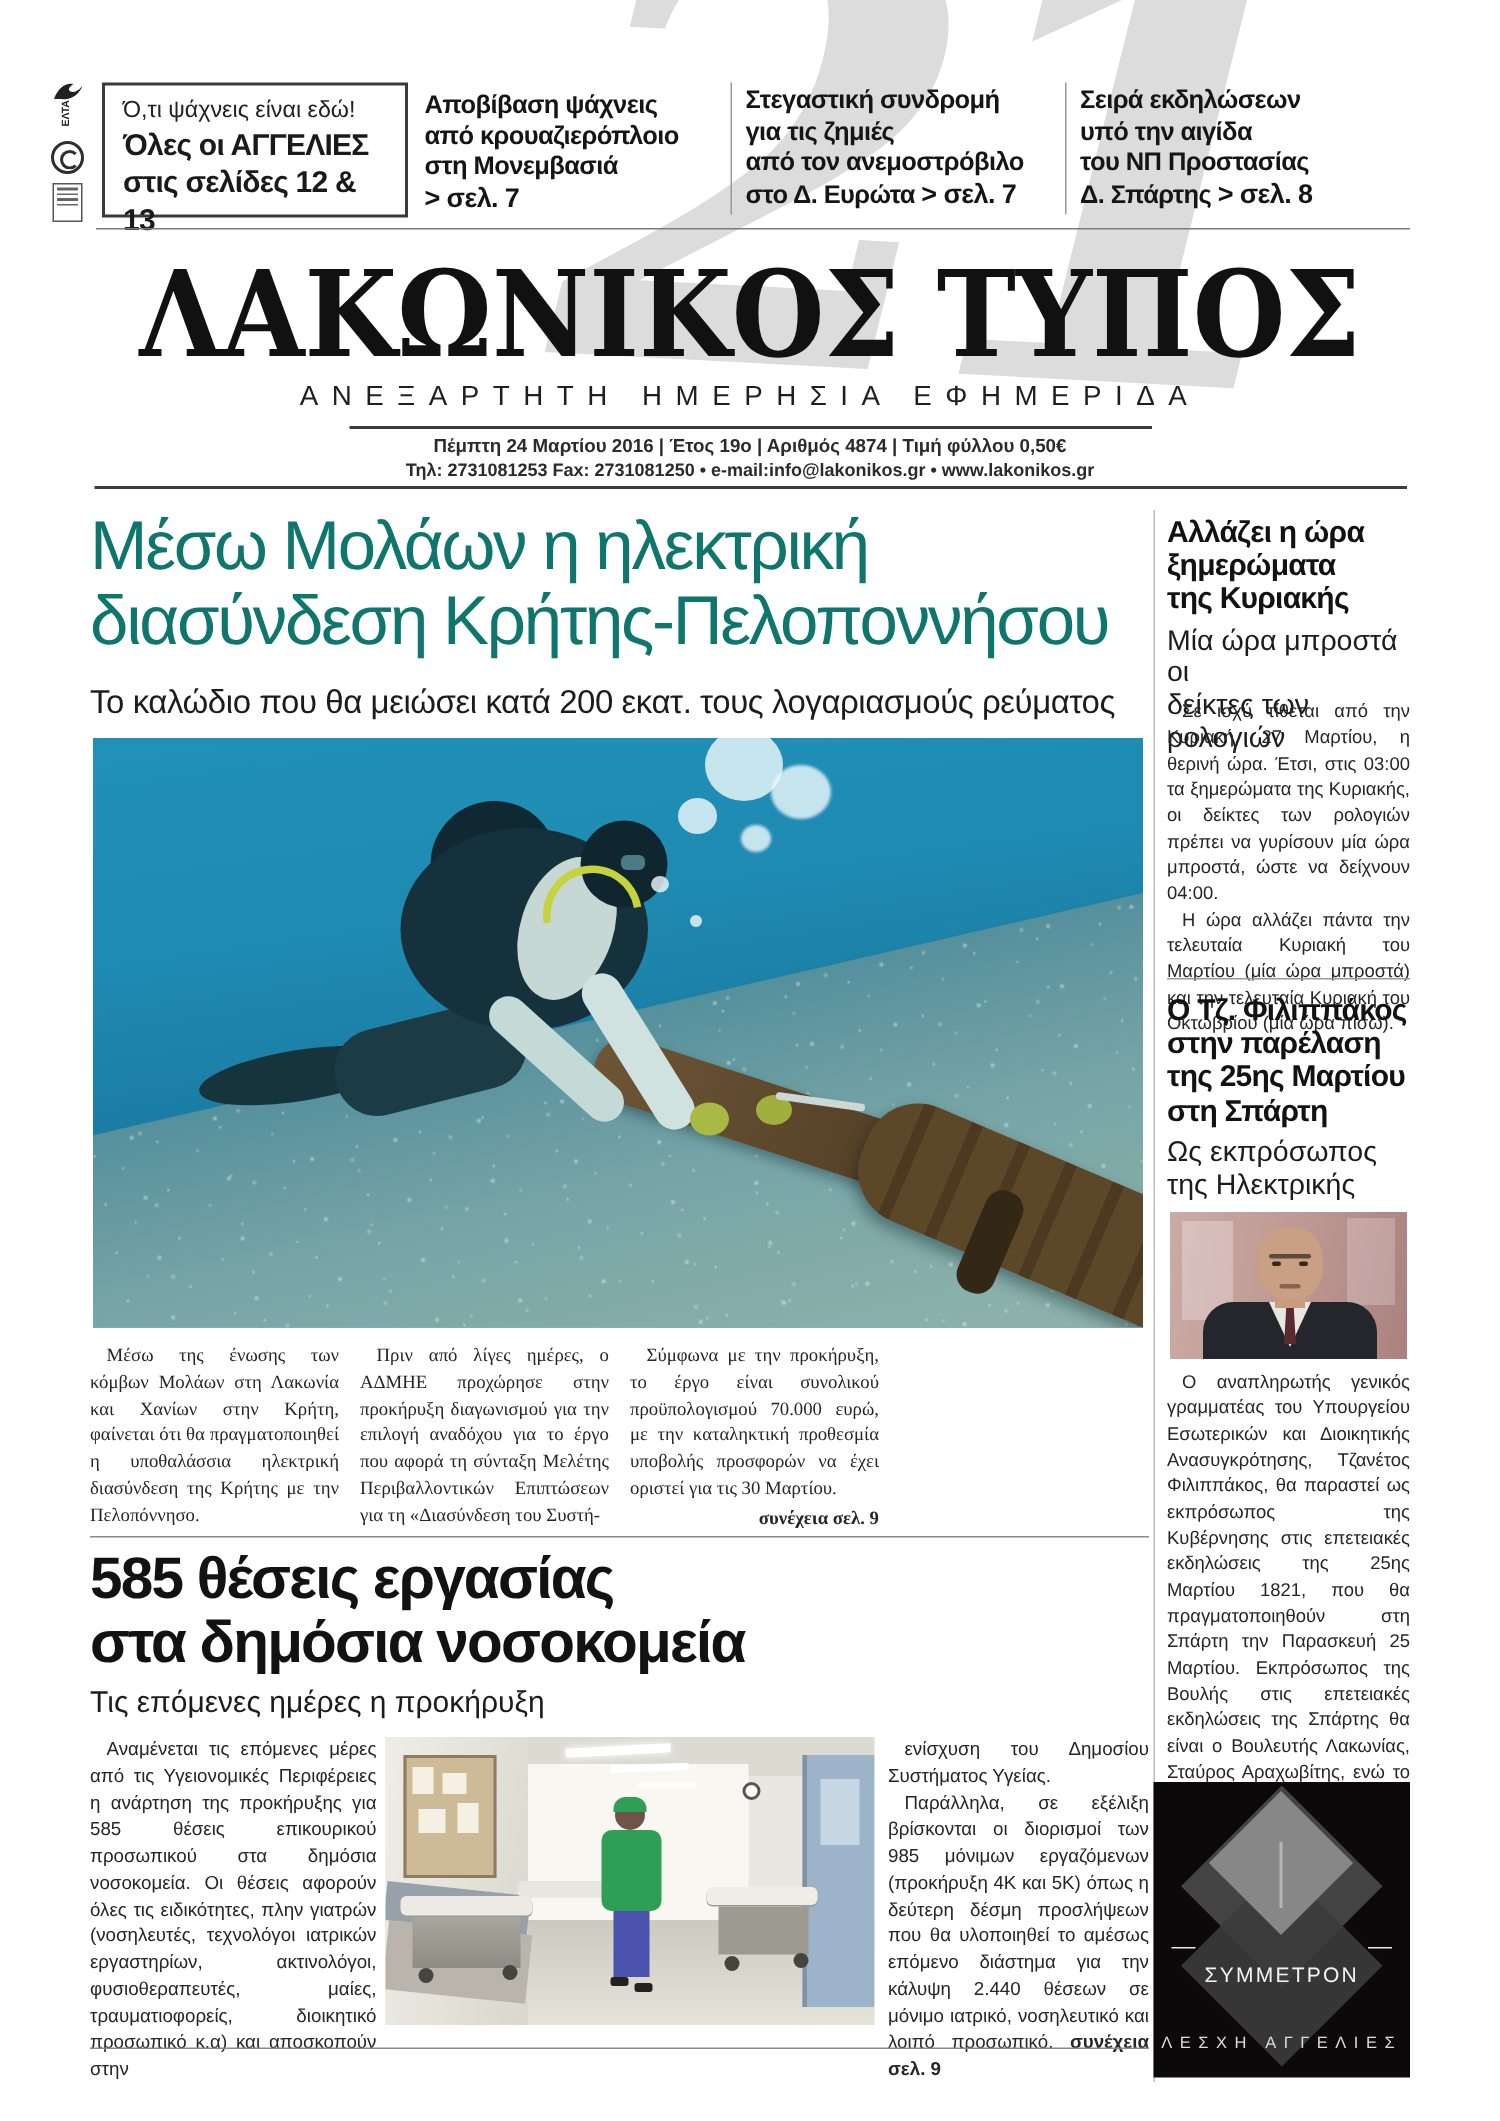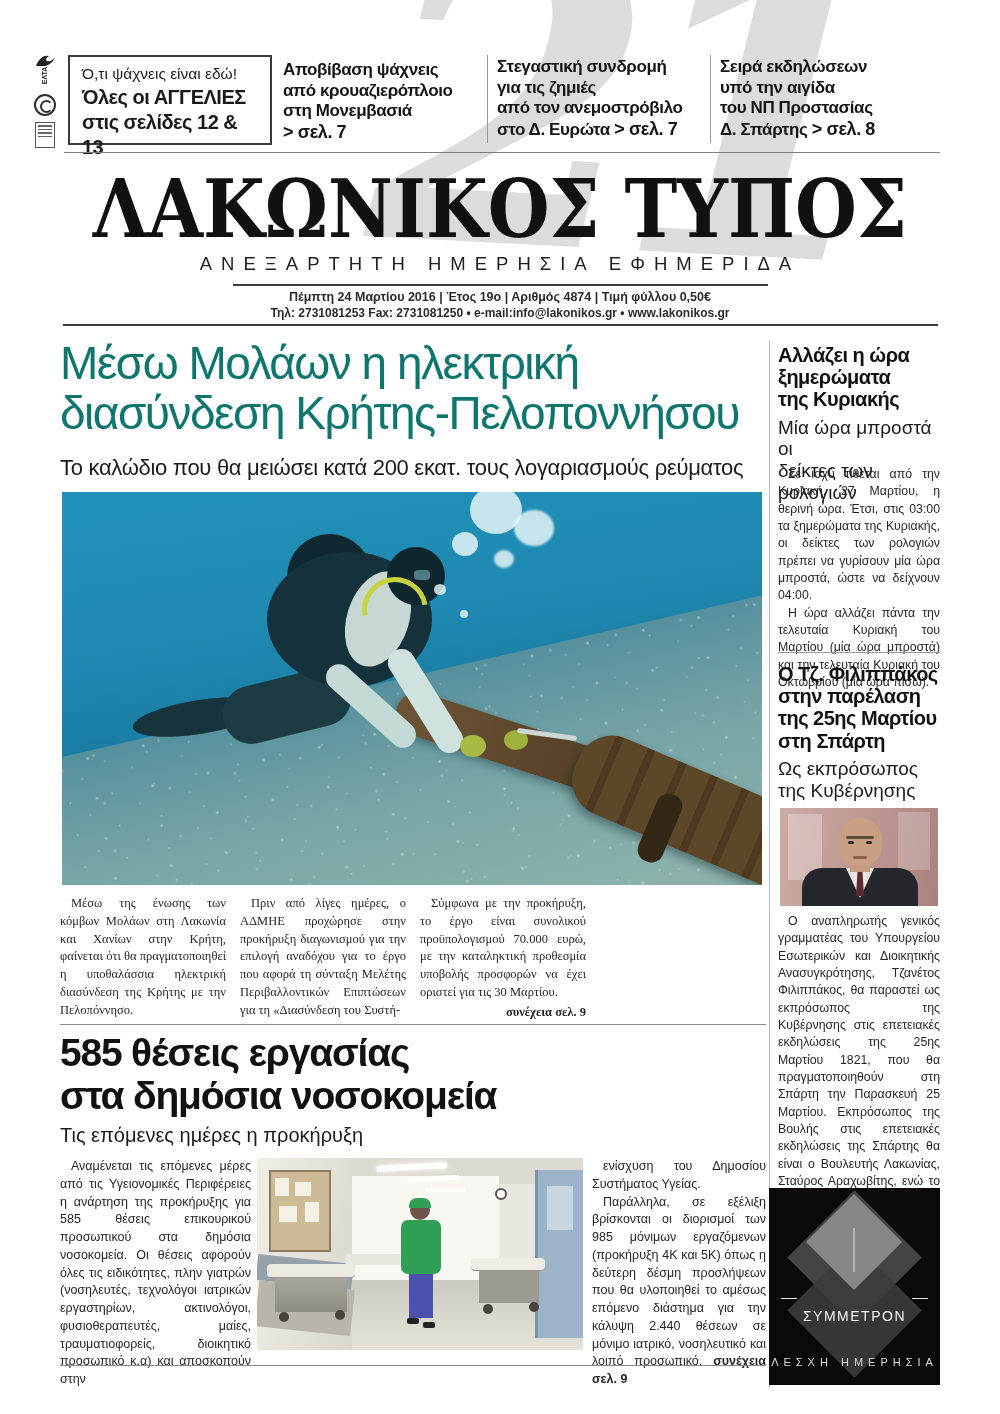--- a/index.html
+++ b/index.html
@@ -376,21 +376,21 @@
 
 <div class="layer sb sb2 abs">
   <div class="sb-headline">
     <div>Ο Τζ. Φιλιππάκος</div>
     <div>στην παρέλαση</div>
     <div>της 25ης Μαρτίου</div>
     <div>στη Σπάρτη</div>
   </div>
   <div class="sb-subhead">
     <div>Ως εκπρόσωπος</div>
-    <div>της Κυβέρνησης</div>
+    <div>της Ηλεκτρικής</div>
   </div>
 </div>
 
 <div class="layer sb2-photo abs">
   <div class="pp-f1"></div>
   <div class="pp-f2"></div>
   <div class="pp-suit"></div>
   <div class="pp-shirt"></div>
   <div class="pp-tie"></div>
   <div class="pp-neck"></div>
@@ -408,14 +408,14 @@
 <div class="layer ad abs">
   <div class="dia dia1"></div>
   <div class="dia dia3"></div>
   <div class="dia dia2"></div>
   <div class="dia-pin"></div>
   <div class="ad-titlerow">
     <span class="ad-line"></span>
     <span class="ad-title">ΣΥΜΜΕΤΡΟΝ</span>
     <span class="ad-line"></span>
   </div>
-  <div class="ad-sub">ΛΕΣΧΗ ΗΜΕΡΗΣΙΑ</div>
+  <div class="ad-sub">ΛΕΣΧΗ ΑΓΓΕΛΙΕΣ</div>
 </div>
 
 </body></html>

